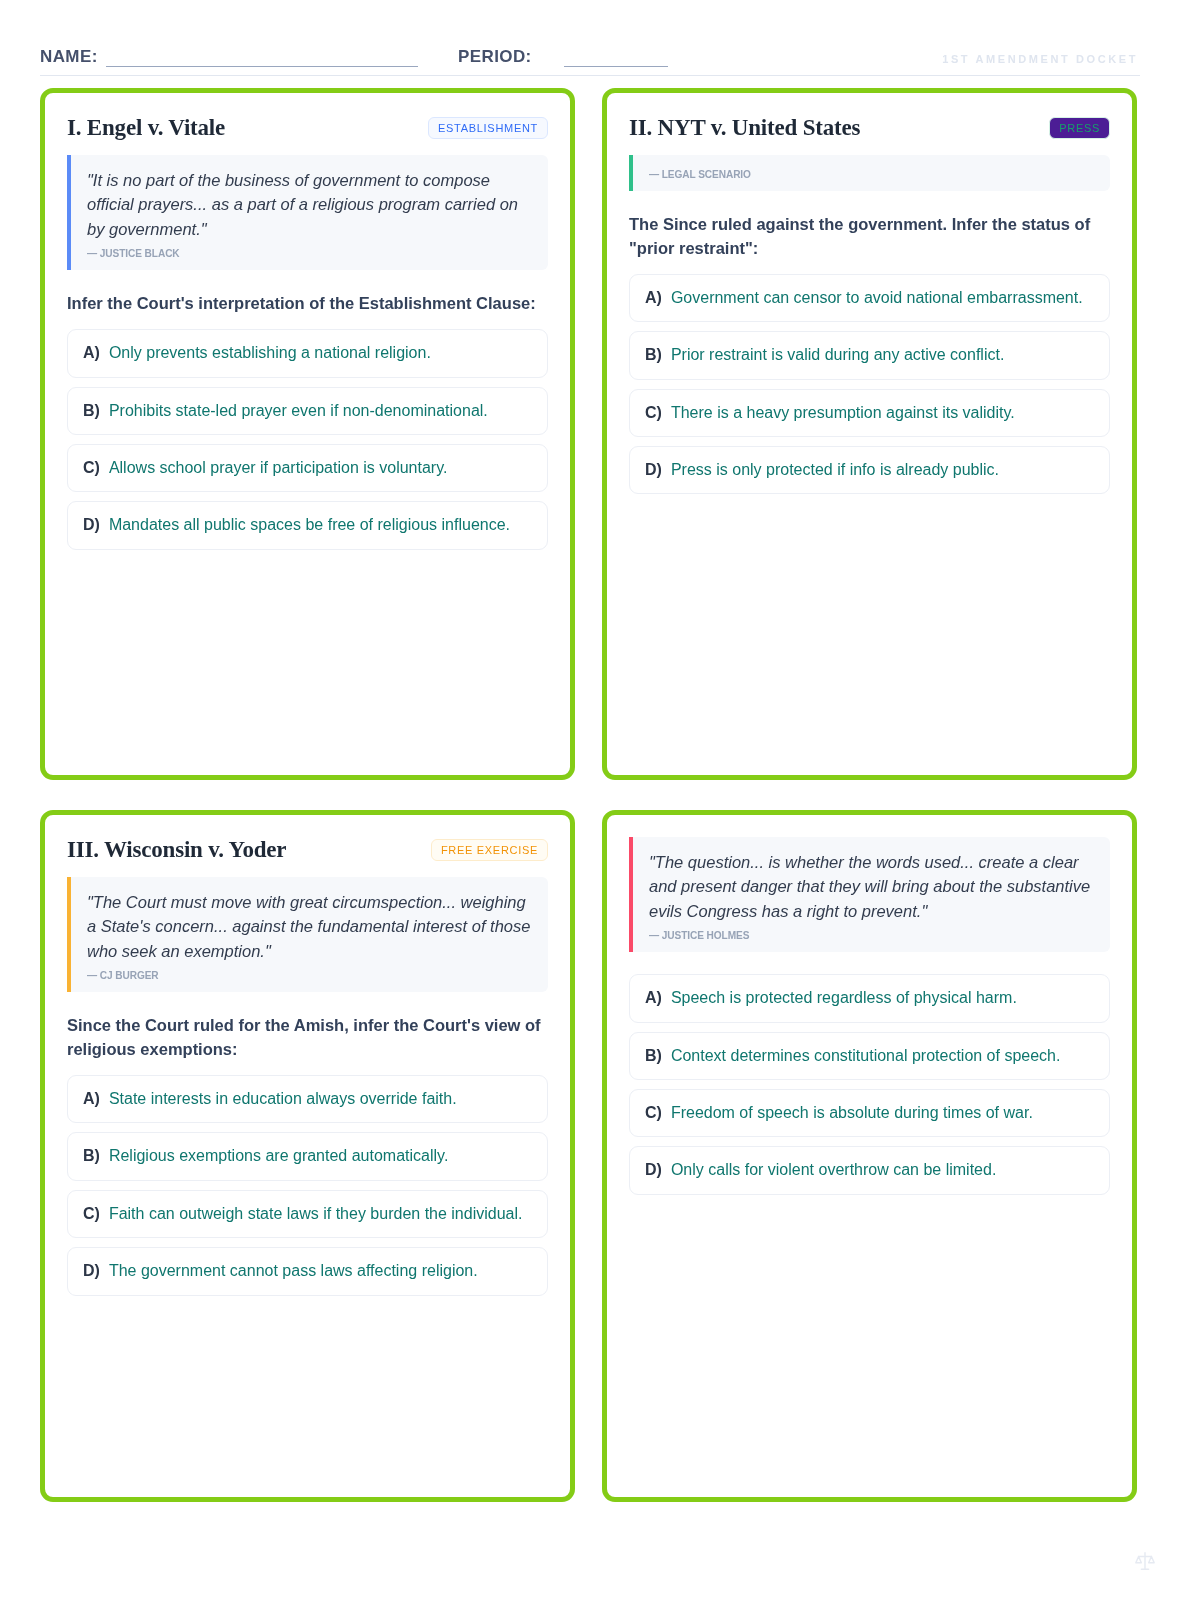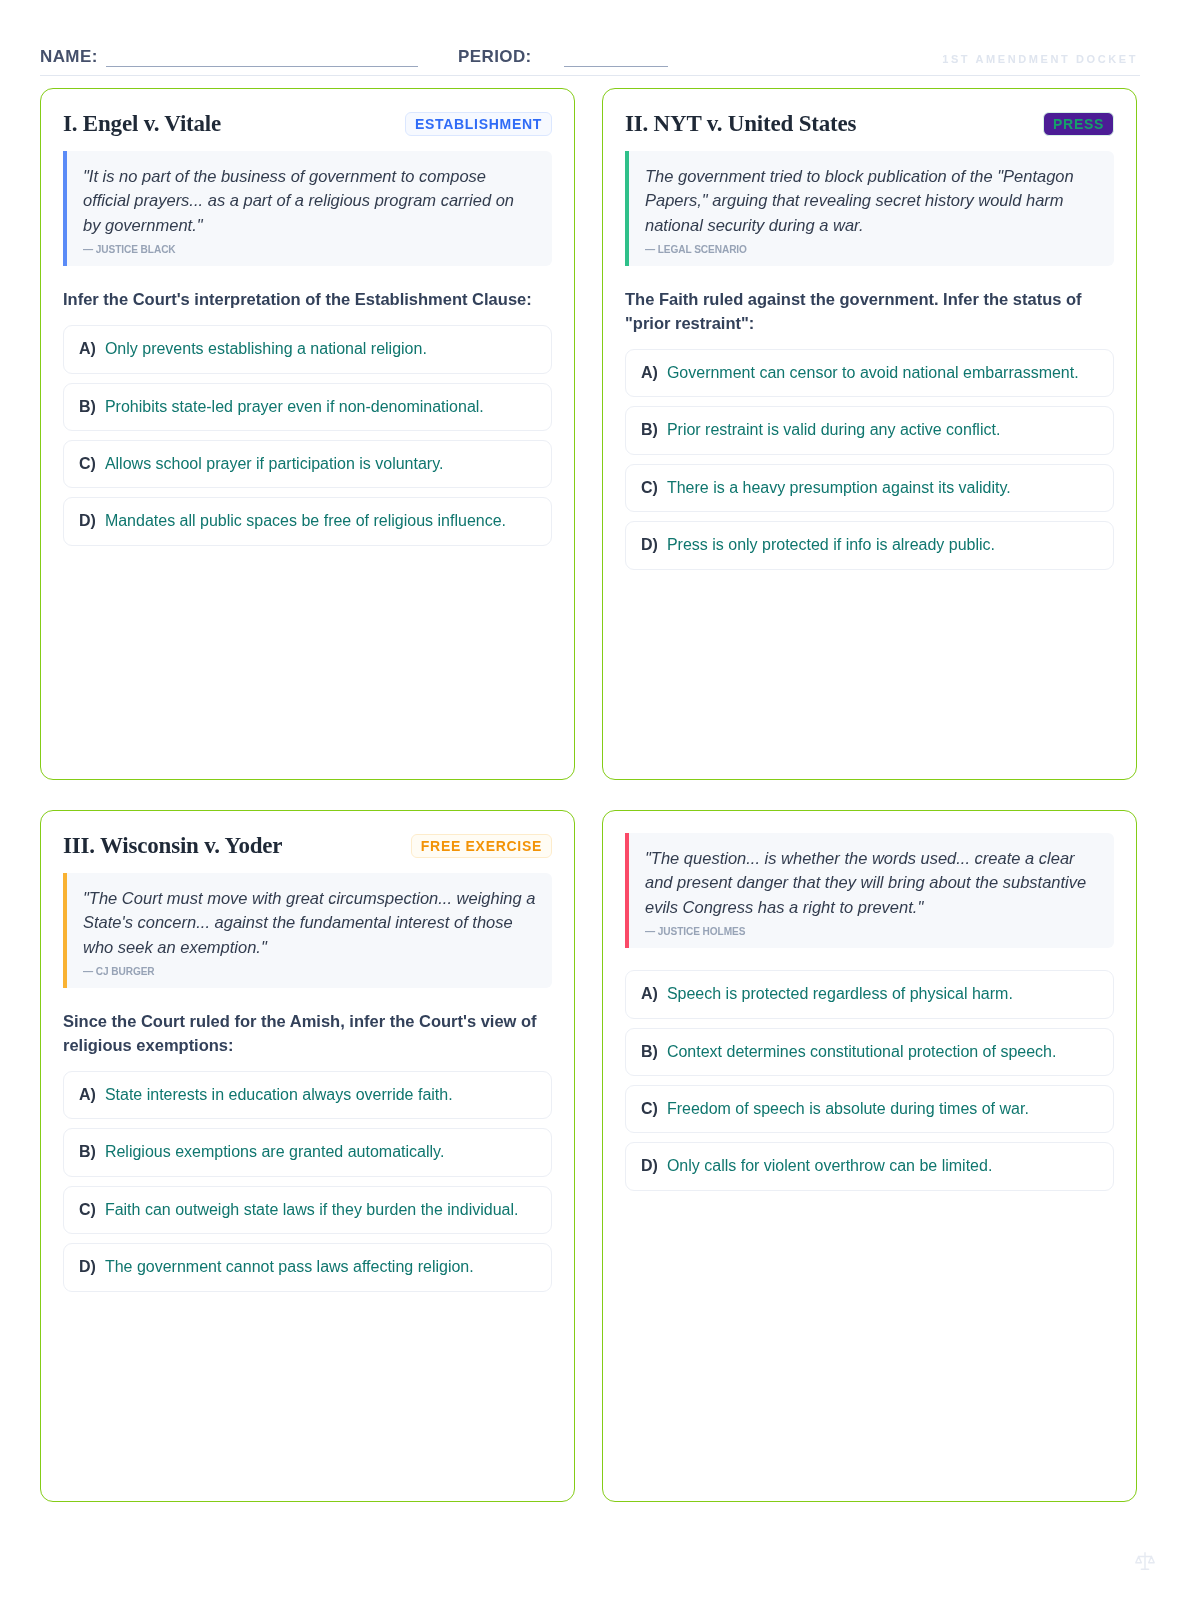--- a/index.html
+++ b/index.html
@@ -57,21 +57,21 @@
     width: 1104px;
     display: grid;
     grid-template-columns: 535px 535px;
     grid-template-rows: 692px 692px;
     column-gap: 27px;
     row-gap: 30px;
   }
 
   .card {
     background: #ffffff;
-    border: 1px solid #84cc16;
+    border: 5px solid #84cc16;
     border-radius: 13px;
     padding: 22px 22px 20px 22px;
     overflow: hidden;
   }
 
   .card-head {
     display: flex;
     align-items: center;
     justify-content: space-between;
     gap: 10px;
@@ -79,22 +79,22 @@
   }
   .case-title {
     font-family: "Liberation Serif", serif;
     font-size: 23px;
     font-weight: bold;
     color: #1f2937;
     letter-spacing: -0.2px;
     white-space: nowrap;
   }
   .badge {
-    font-size: 14px;
-    font-weight: bold;
+    font-size: 11px;
+    font-weight: normal;
     letter-spacing: 0.7px;
     padding: 4px 9px 3px 9px;
     border-radius: 6px;
     border: 1px solid;
     white-space: nowrap;
     line-height: 1.1;
   }
   .badge.establishment { color: #2f6bf6; border-color: #dbe7ff; background: #f6f9ff; }
   .badge.press         { color: #15a06a; border-color: #d6f3e6; background: #4c1d95; }
   .badge.free-exercise { color: #f29307; border-color: #fdeccb; background: #fffcf4; }
@@ -218,24 +218,23 @@
         </div>
       </div>
     </div>
 
     <div class="card">
       <div class="card-head">
         <div class="case-title">II. NYT v. United States</div>
         <div class="badge press">PRESS</div>
       </div>
       <div class="quote green">
-        <p class="quote-text">The government tried to block publication of the "Pentagon Papers," arguing that revealing secret history would harm national security during a war.</p>
         <div class="quote-attr">— LEGAL SCENARIO</div>
       </div>
-      <div class="prompt">The Faith ruled against the government. Infer the status of "prior restraint":</div>
+      <div class="prompt">The Since ruled against the government. Infer the status of "prior restraint":</div>
       <div class="options">
         <div class="option">
           <span class="opt-letter">A)</span>
           <span class="opt-text">Government can censor to avoid national embarrassment.</span>
         </div>
         <div class="option">
           <span class="opt-letter">B)</span>
           <span class="opt-text">Prior restraint is valid during any active conflict.</span>
         </div>
         <div class="option">

